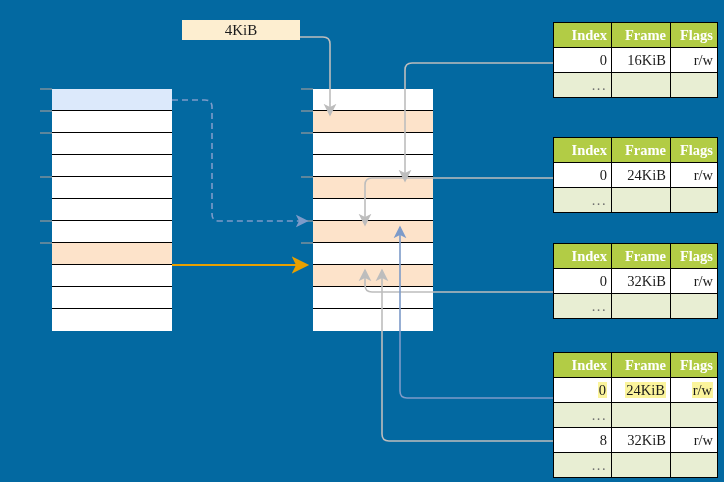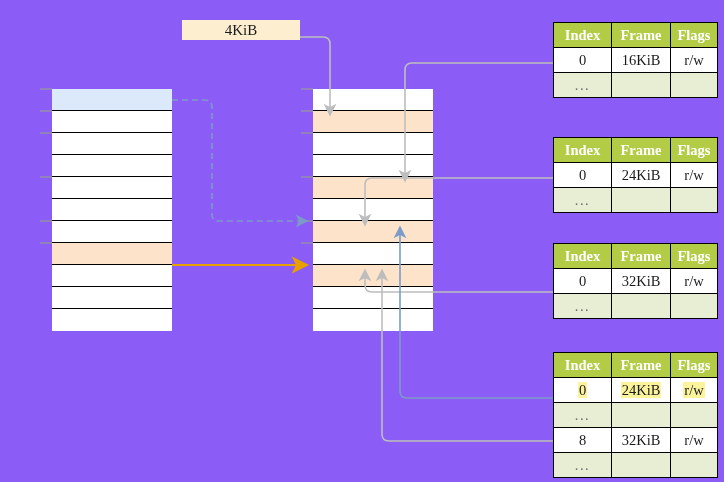--- a/index.html
+++ b/index.html
@@ -1,19 +1,19 @@
 <!DOCTYPE html>
 <html><head>
 <meta charset="utf-8">
 <style>
   html,body{margin:0;padding:0;background:#000;}
   #stage{
     position:relative;
     width:724px;height:482px;
-    background:#8b5cf6;
+    background:#0369a1;
     overflow:hidden;
     font-family:"Liberation Serif","DejaVu Serif",serif;
   }
   .col{position:absolute;border:1.4px solid #000;box-sizing:border-box;}
   .cell{
     box-sizing:border-box;
     border-bottom:1.4px solid #000;
     background:#ffffff;
     width:100%;
   }
@@ -36,21 +36,21 @@
     border-collapse:collapse;
     table-layout:fixed;
     font-size:14.5px;
     background:#ffffff;
   }
   table.pt th, table.pt td{
     border:1.3px solid #000;
     padding:1px 4px;
     height:25px;
     box-sizing:border-box;
-    text-align:center;
+    text-align:right;
     font-weight:normal;
     color:#1a1a1a;
     overflow:hidden;
     white-space:nowrap;
   }
   table.pt th{
     background:#b2cc45;
     color:#ffffff;
     font-weight:bold;
   }

